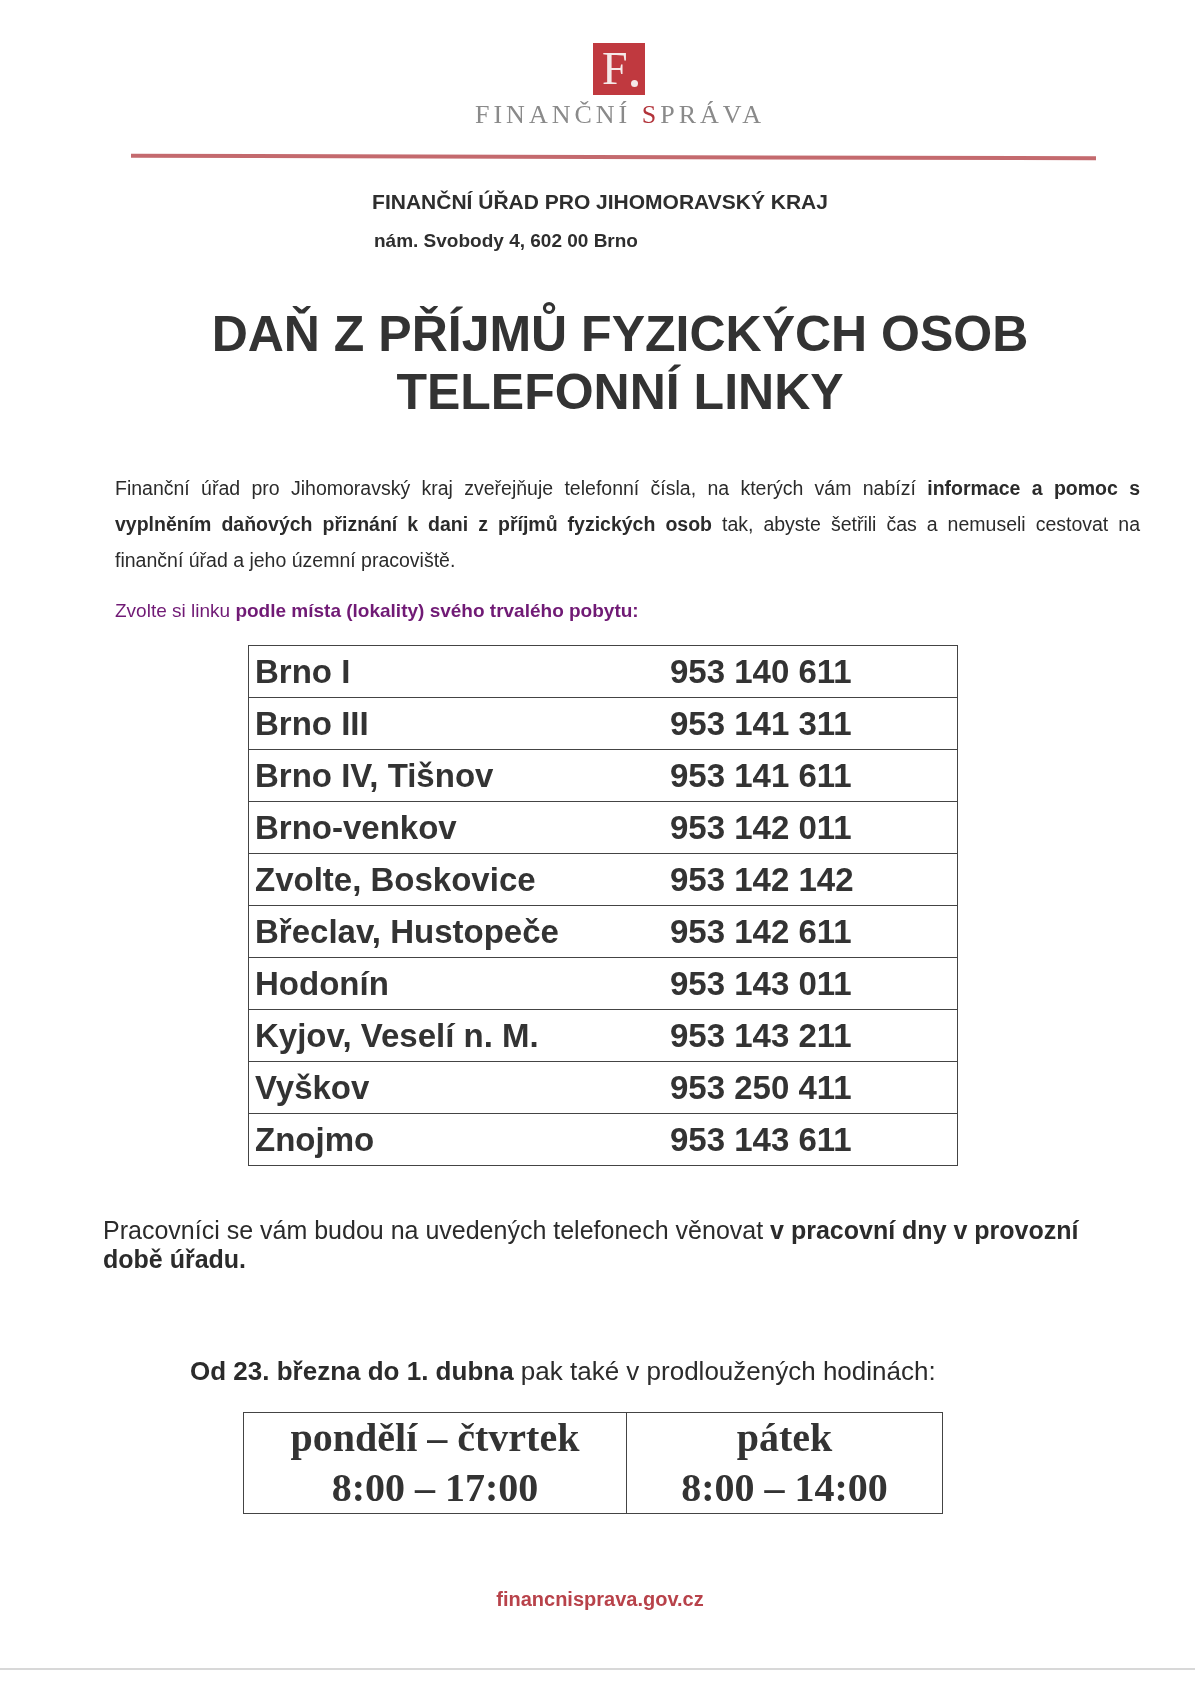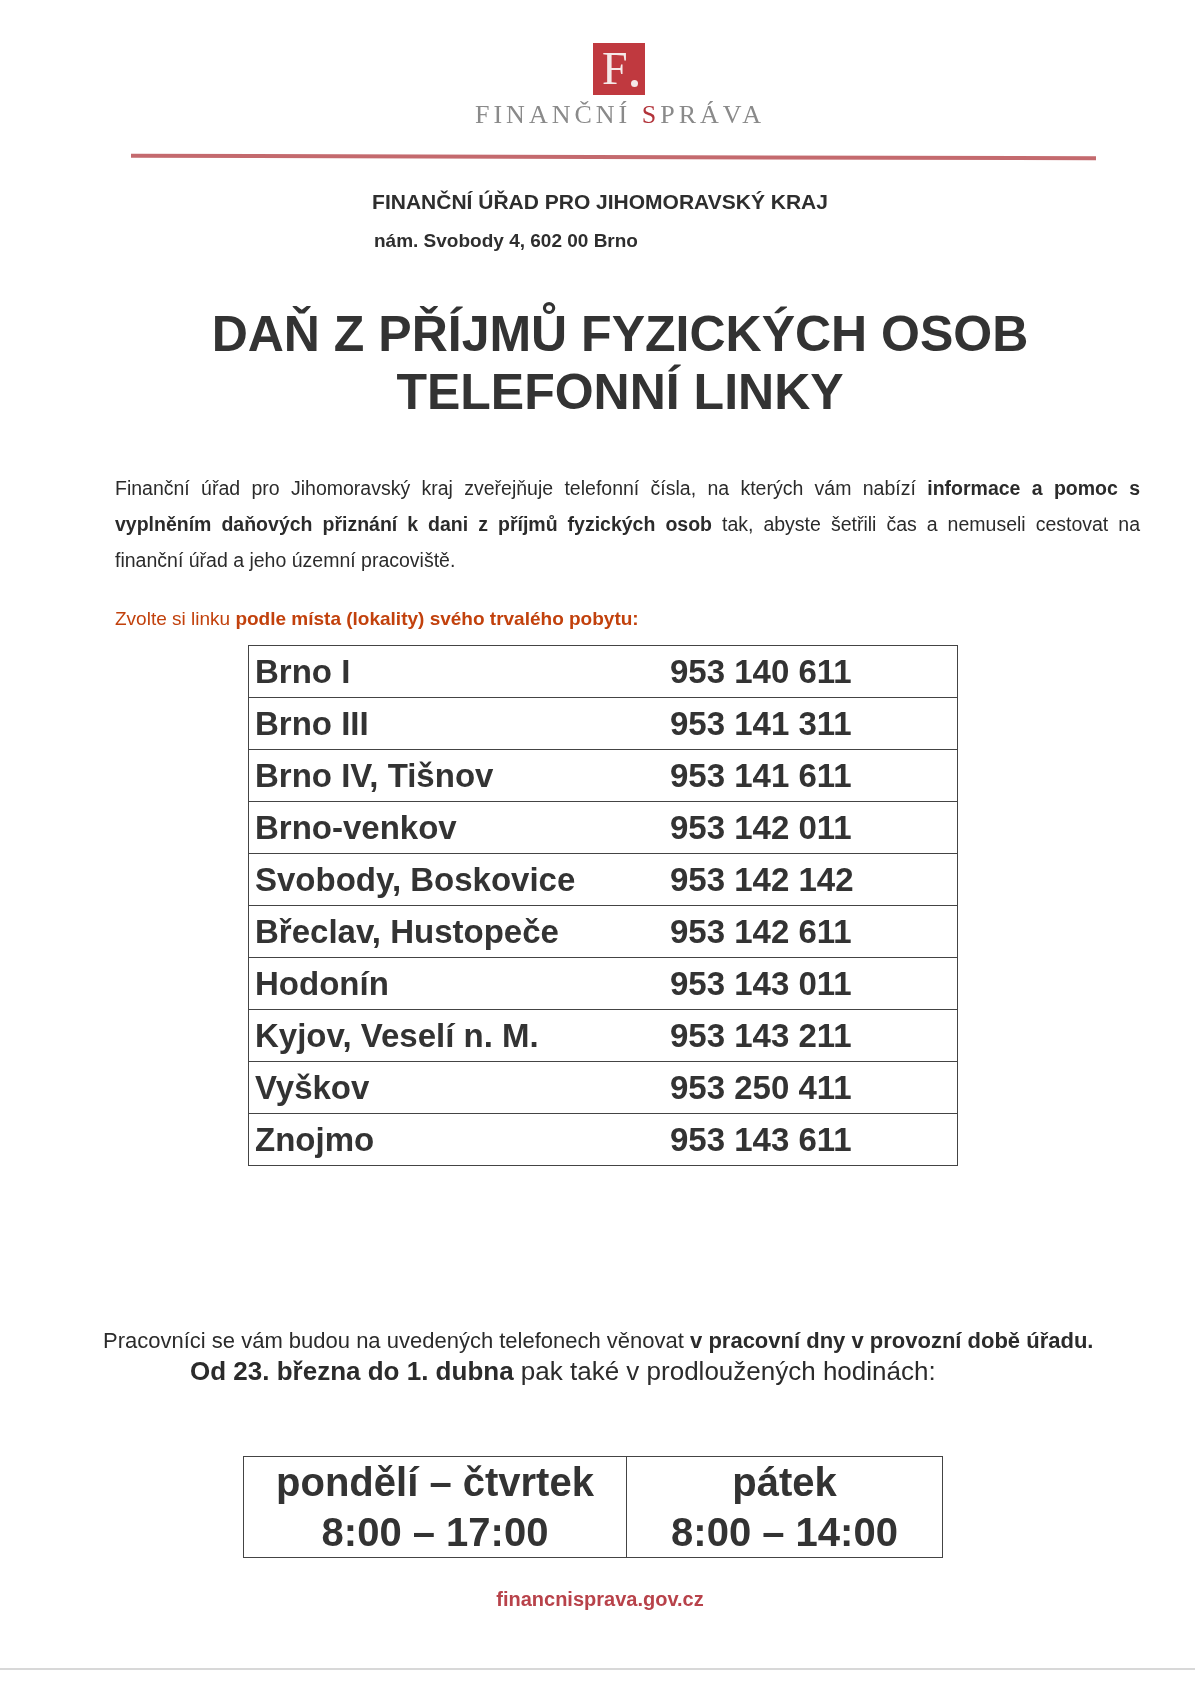--- a/index.html
+++ b/index.html
@@ -12,29 +12,29 @@
                    font-size: 46px; color: #f5e9e9; line-height: 52px; }
     .logo-dot { position: absolute; left: 38px; top: 37px; width: 7px; height: 7px; border-radius: 50%; background: #f5e9e9; }
     .logo-word { left: 380px; width: 480px; top: 100px; text-align: center;
                  font-family: "Liberation Serif", serif; font-size: 26px; letter-spacing: 4px; color: #8a8a8a; }
     .logo-word .s { color: #b2333a; }
     .rule { left: 131px; top: 155px; width: 965px; height: 4px; background: #c46a6e; transform: rotate(0.15deg); }
     .office { left: 0; width: 1200px; top: 190px; text-align: center; font-weight: bold; font-size: 21px; color: #2e2e2e; }
     .address { left: 0; width: 1012px; top: 230px; text-align: center; font-weight: bold; font-size: 19px; color: #2e2e2e; }
     .title { left: 0; width: 1240px; top: 305px; text-align: center; font-weight: bold; font-size: 50px; line-height: 58px; color: #333; }
     .intro { left: 115px; width: 1025px; top: 470px; font-size: 19.5px; line-height: 36px; text-align: justify; color: #2b2b2b; }
-    .choose { left: 115px; top: 600px; font-size: 19px; color: #c2410c; margin-top: 8px; }
+    .choose { left: 115px; top: 600px; font-size: 19px; color: #701a75; }
     table.phones { position: absolute; left: 248px; top: 645px; width: 710px; border-collapse: collapse; }
     table.phones td { border-top: 1.5px solid #444; border-bottom: 1.5px solid #444; height: 51px; padding: 0;
                       font-weight: bold; font-size: 33px; color: #333; }
     table.phones tr td:first-child { border-left: 1.5px solid #444; padding-left: 6px; width: 415px; }
     table.phones tr td:last-child { border-right: 1.5px solid #444; padding-left: 0; }
-    .workers { left: 103px; width: 1000px; top: 1328px; font-size: 22px; color: #2b2b2b; }
+    .workers { left: 103px; width: 1000px; top: 1216px; font-size: 25px; color: #2b2b2b; }
     .extended { left: 190px; top: 1356px; font-size: 26px; color: #2b2b2b; }
-    table.hours { position: absolute; left: 243px; top: 1456px; width: 700px; border-collapse: collapse; }
+    table.hours { position: absolute; left: 243px; top: 1412px; width: 700px; border-collapse: collapse; font-family: Liberation Serif, serif; }
     table.hours td { border: 1.5px solid #444; text-align: center; font-weight: bold; font-size: 40px;
                      line-height: 50px; padding: 0; color: #333; }
     table.hours td:first-child { width: 382px; }
     .footer-url { left: 0; width: 1200px; top: 1588px; text-align: center; font-weight: bold; font-size: 20px; color: #b8424a; }
     .bottom-rule { left: 0; top: 1668px; width: 1195px; height: 2px; background: #d8d8d8; }
   </style>
 </head>
 <body>
 
 <div class="abs logo-box">
@@ -68,21 +68,21 @@
       </tr>
       <tr>
         <td>Brno IV, Tišnov</td>
         <td>953 141 611</td>
       </tr>
       <tr>
         <td>Brno-venkov</td>
         <td>953 142 011</td>
       </tr>
       <tr>
-        <td>Svobody, Boskovice</td>
+        <td>Zvolte, Boskovice</td>
         <td>953 142 142</td>
       </tr>
       <tr>
         <td>Břeclav, Hustopeče</td>
         <td>953 142 611</td>
       </tr>
       <tr>
         <td>Hodonín</td>
         <td>953 143 011</td>
       </tr>

